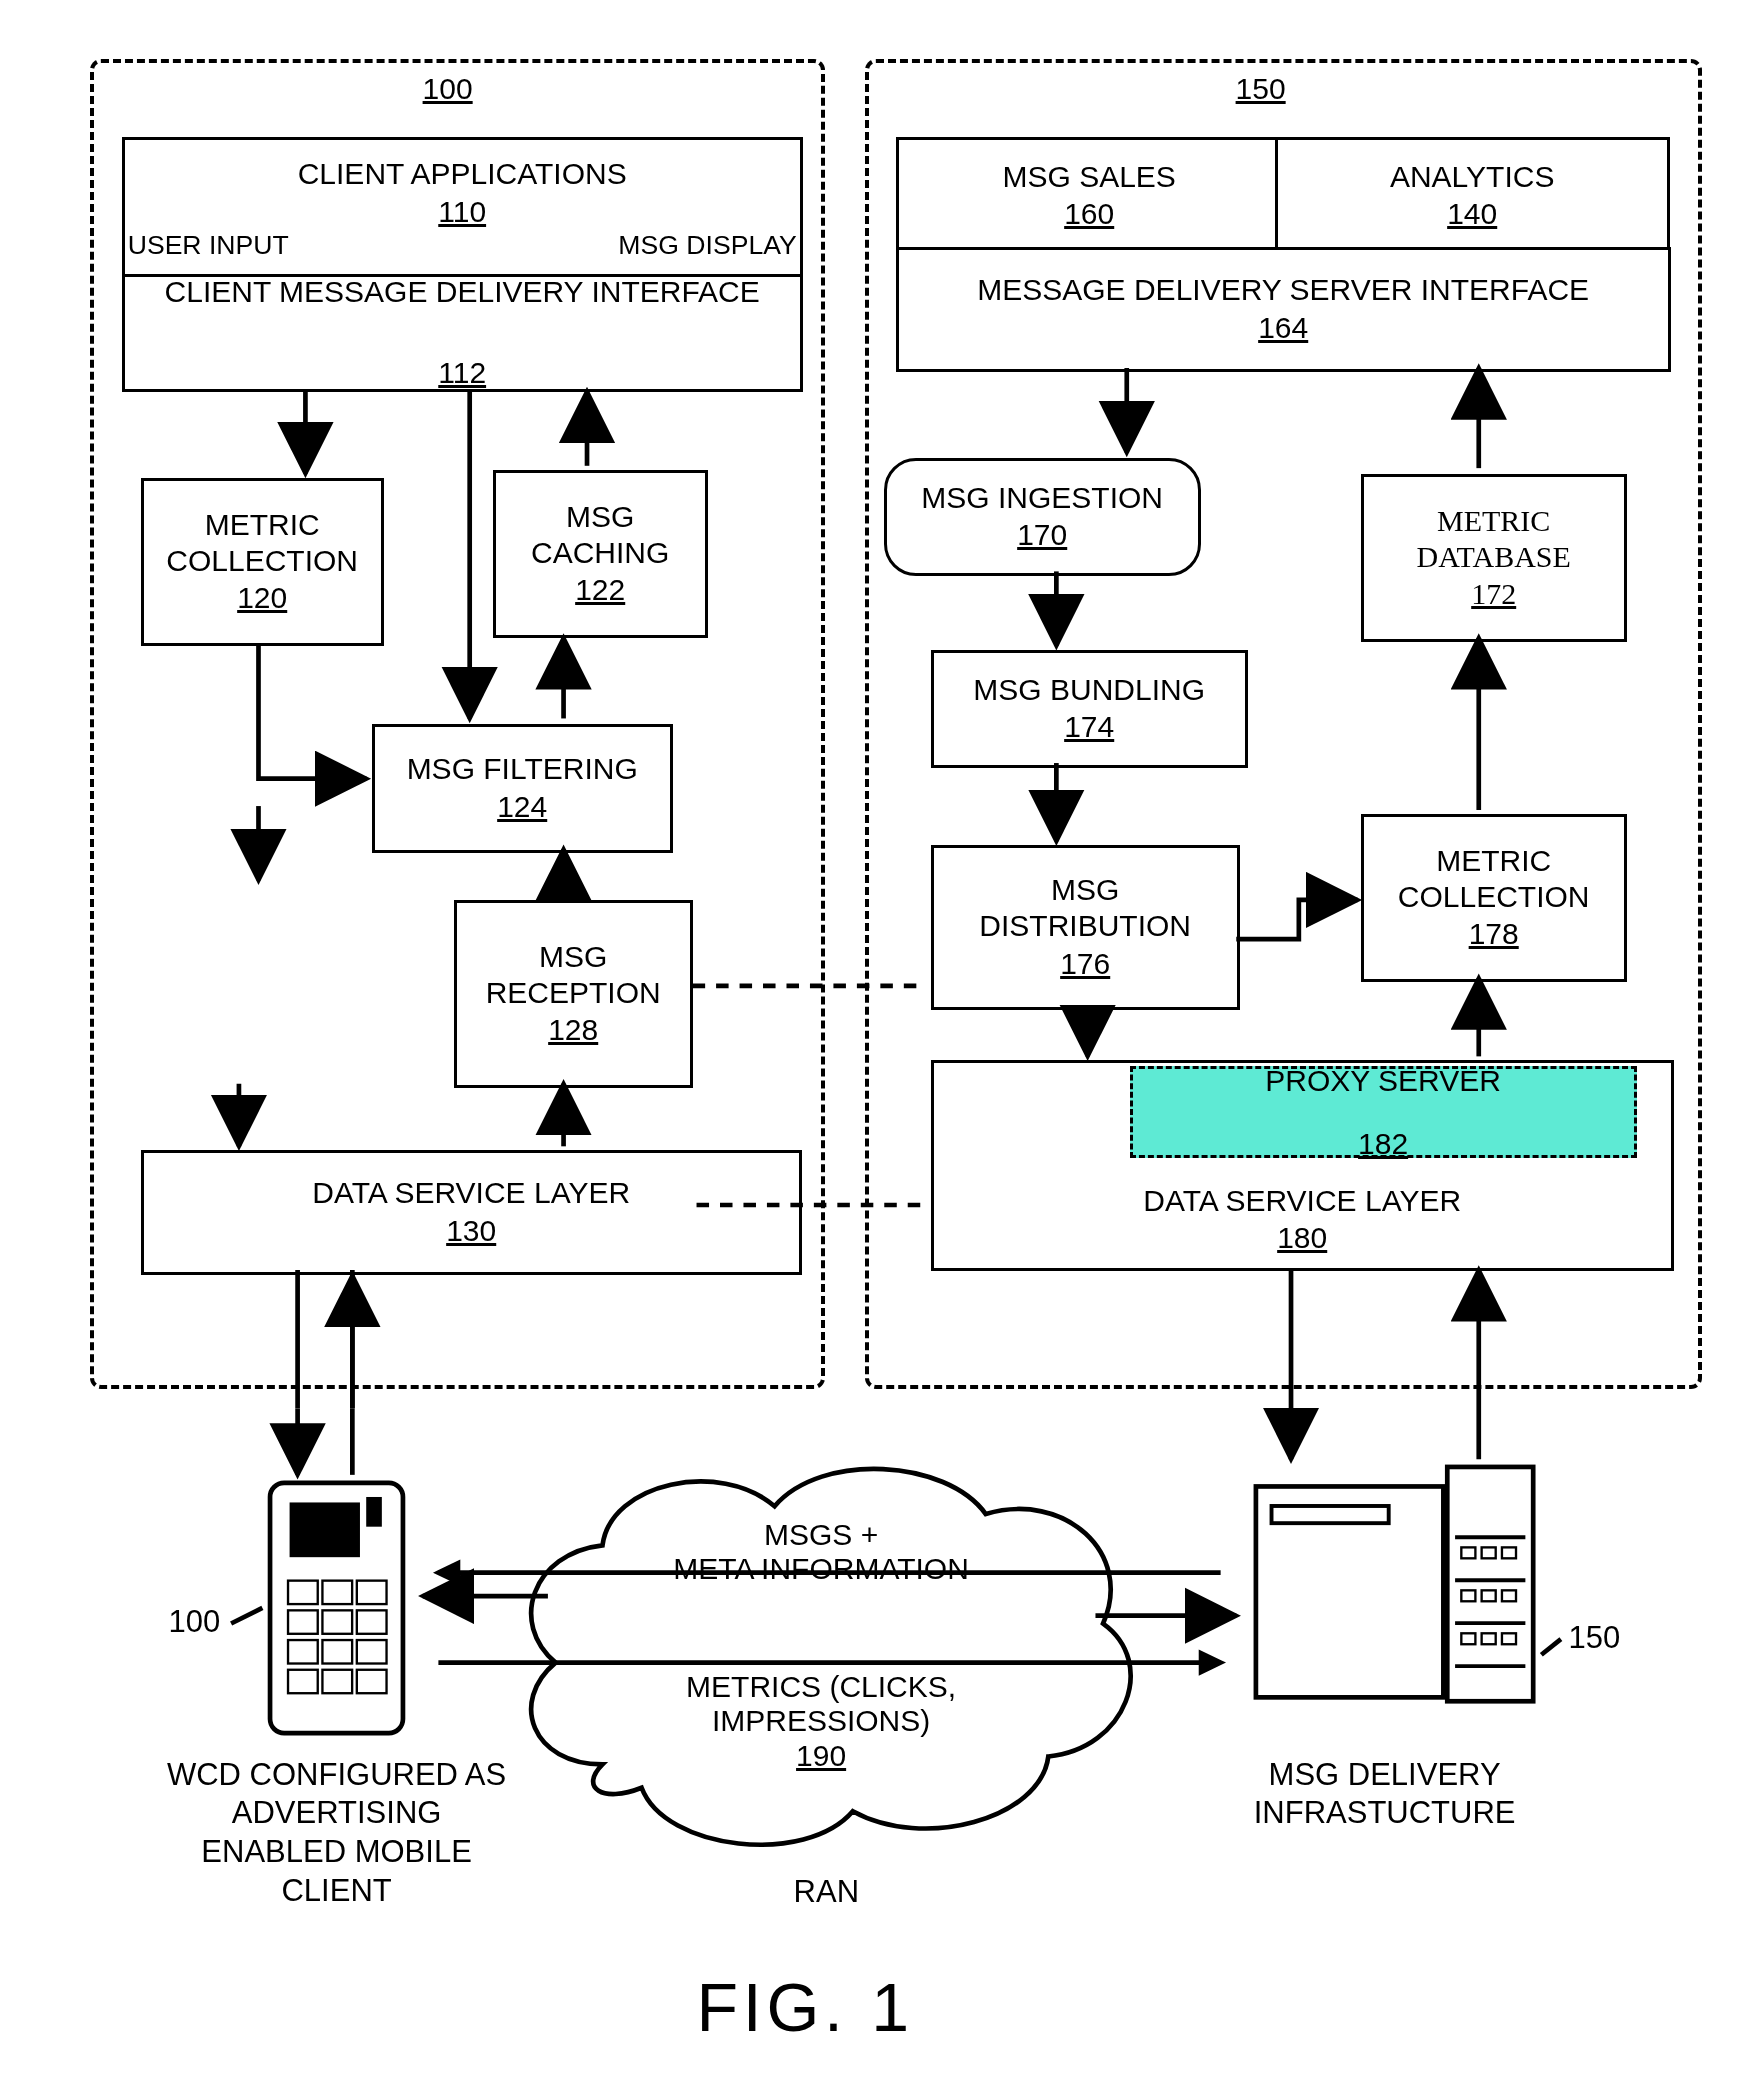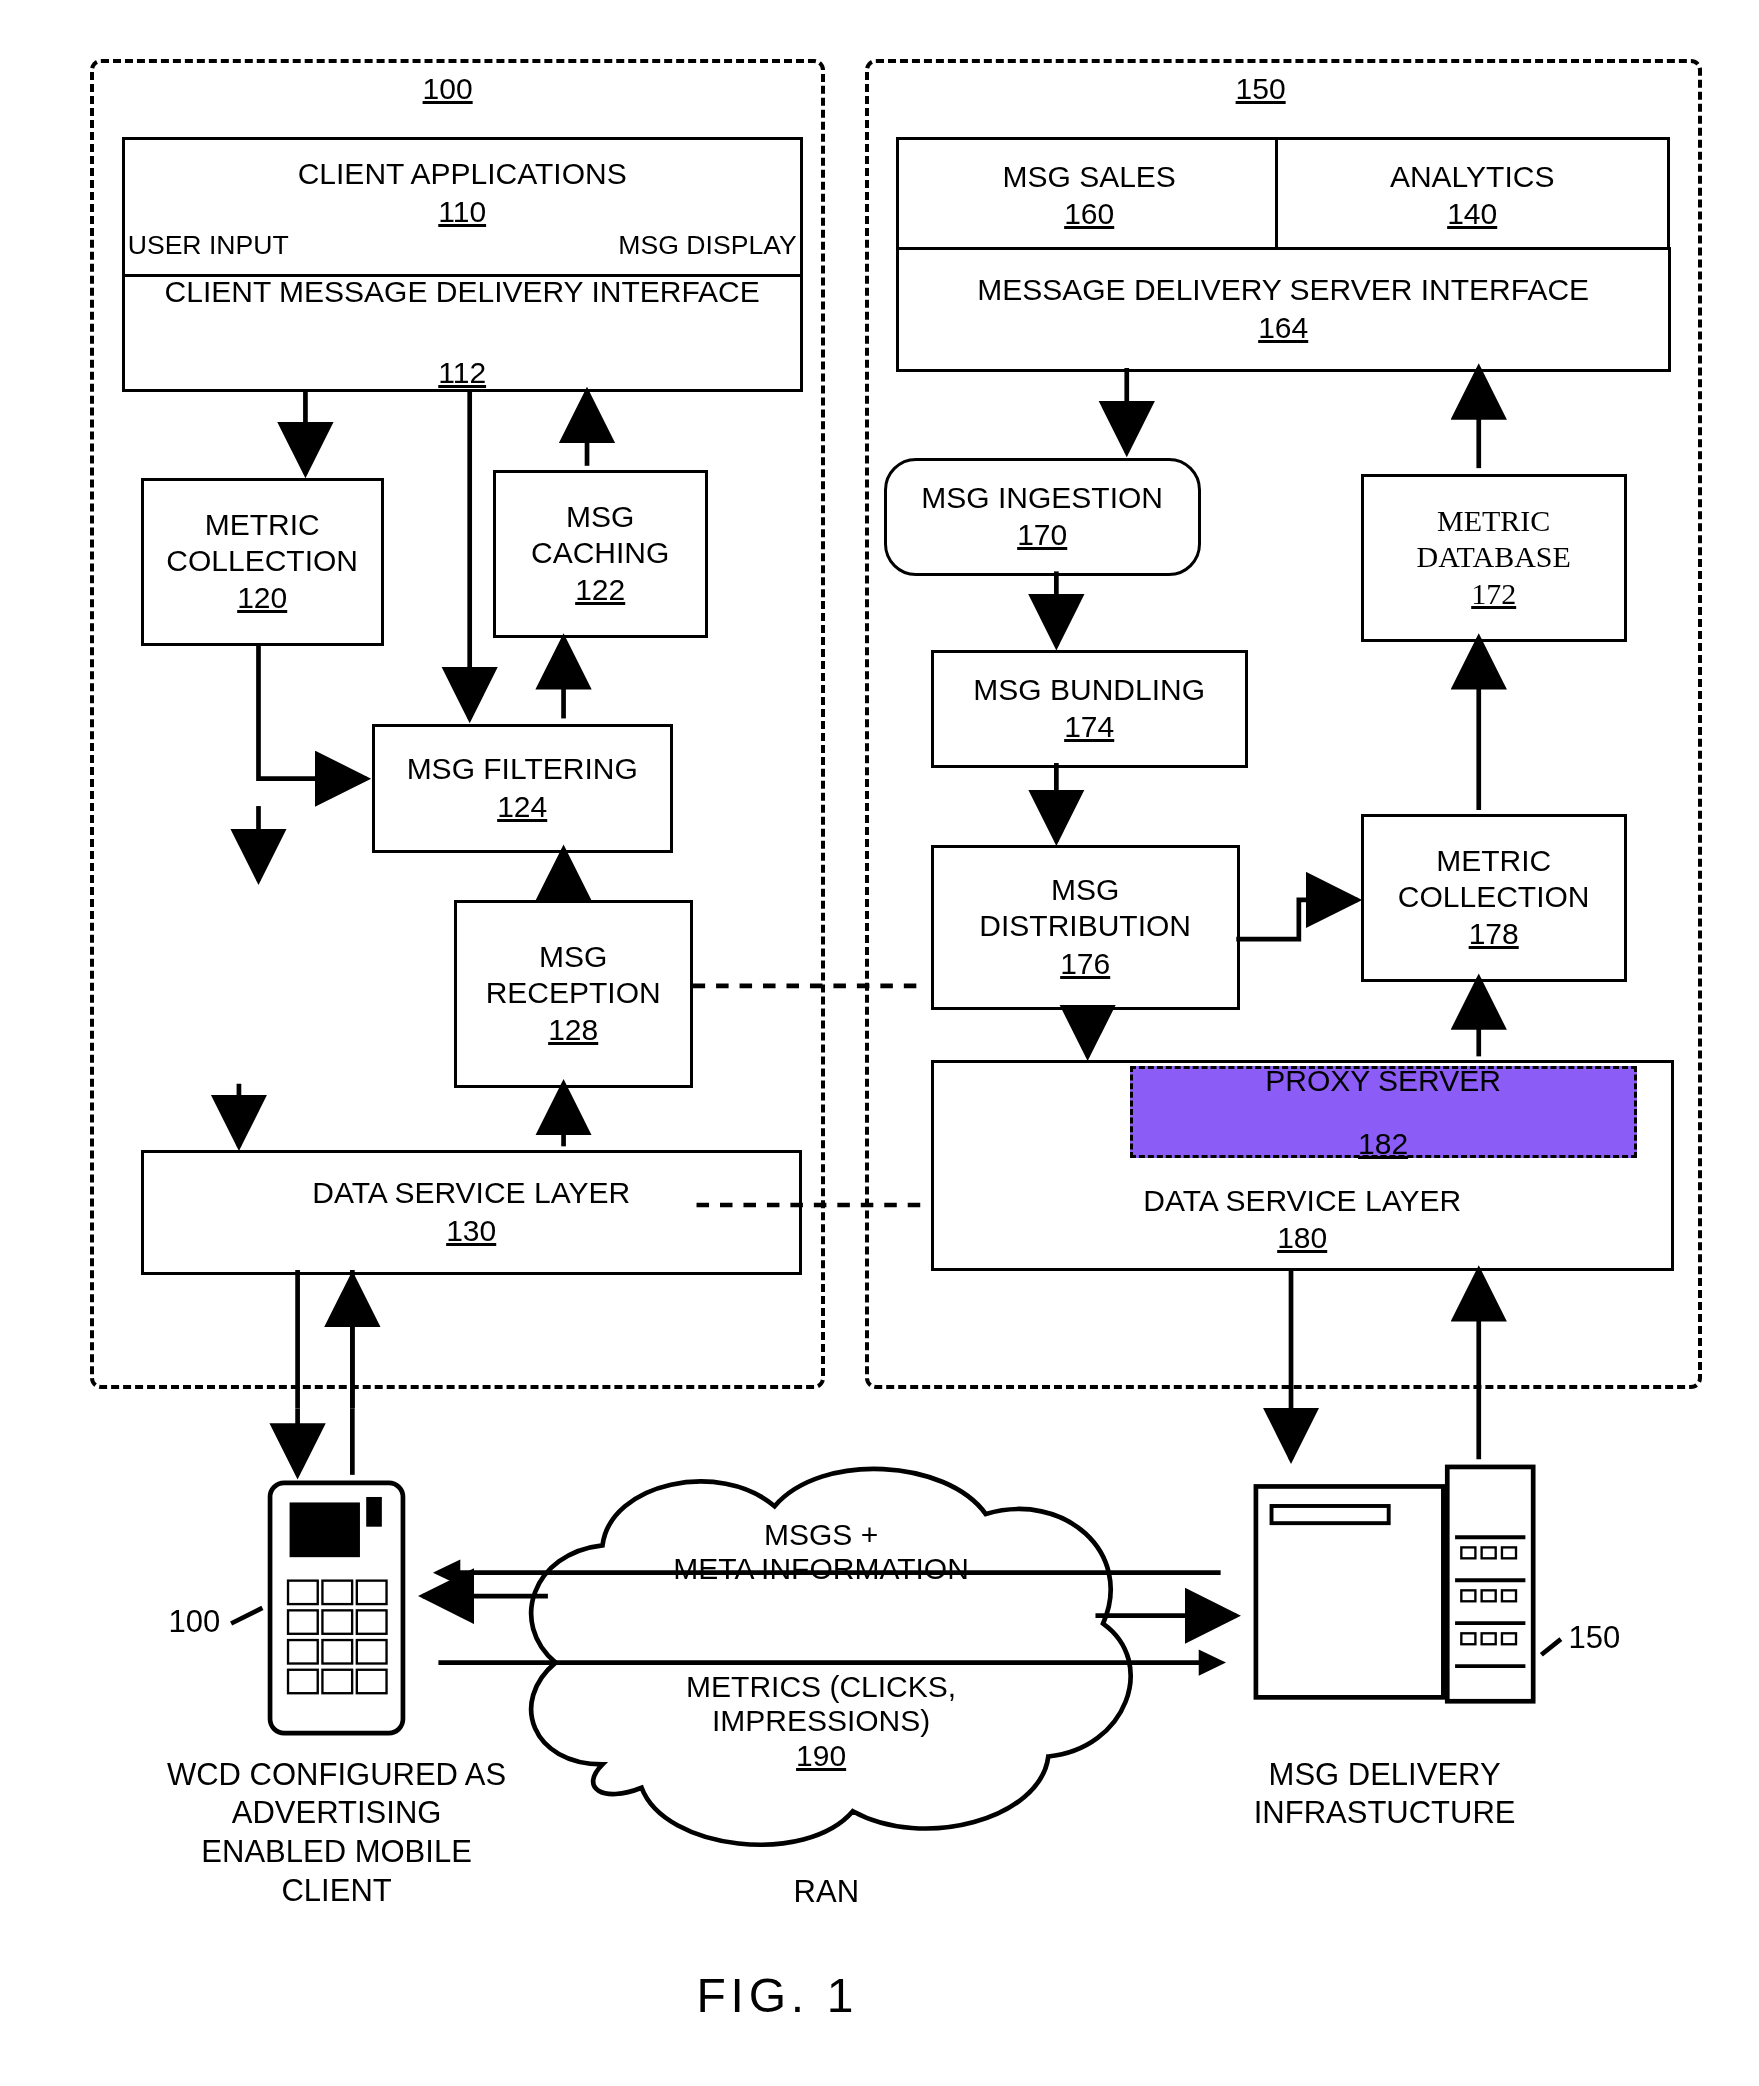--- a/index.html
+++ b/index.html
@@ -53,27 +53,27 @@
     left: 0;
     pointer-events: none;
   }
   .plain-label {
     position: absolute;
     font-size: 31px;
     text-align: center;
   }
   .fig-title {
     position: absolute;
-    font-size: 48px;
+    font-size: 68px;
     letter-spacing: 4.7px;
   }
   .dashed-inner {
     position:absolute;
     border:3.9px dashed #000;
-    background:#8b5cf6;
+    background:#5eead4;
     text-align:center;
     display:flex;
     flex-direction:column;
     justify-content:center;
     align-items:center;
     font-size:30px;
     gap:26px;
   }
   .cloud-wrap {
     position:absolute;

